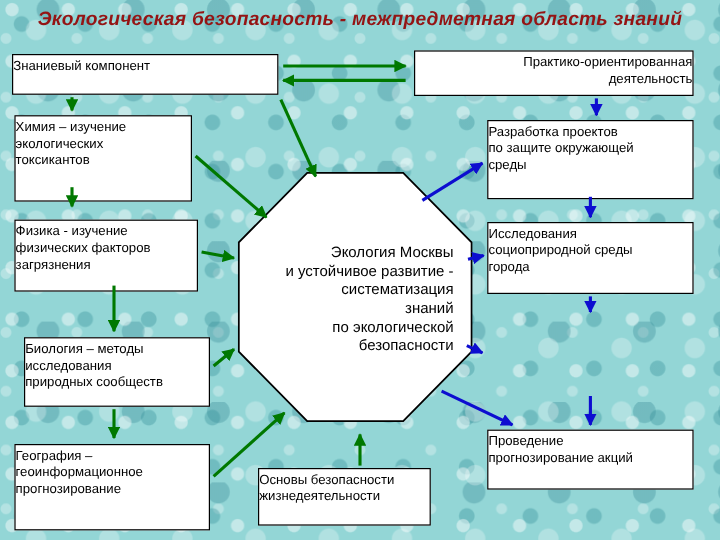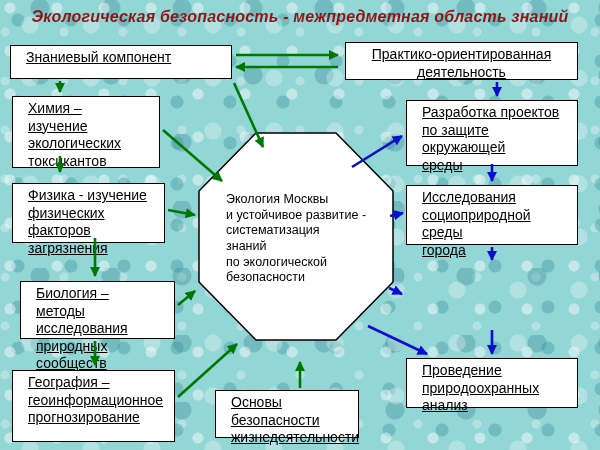--- a/index.html
+++ b/index.html
@@ -14,25 +14,25 @@
       radial-gradient(circle at 40px 8px,  rgba(40,125,140,0.30) 0 9px, transparent 10px),
       radial-gradient(circle at 5px 32px,  rgba(255,255,255,0.30) 0 4px, transparent 5px);
     background-size: 47px 43px, 61px 53px, 53px 41px, 71px 67px, 59px 49px;
   }
   .title {
     position:absolute; top:8px; left:0; width:100%; text-align:center;
     font-size:16px; font-weight:bold; color:#941414; letter-spacing:0.2px;font-style:italic;
   }
   .box {
     position:absolute; background:#ffffff; border:1.4px solid #000000;
-    padding:3px 15px; font-size:14px; line-height:1.25;
-    white-space:pre-line; box-sizing:border-box;text-decoration:underline;
+    padding:3px 0; font-size:11px; line-height:1.25;
+    white-space:pre-line; box-sizing:border-box;
   }
-  .box.right { text-align:center; }
-  .oct { position:absolute; left:198px; top:132px; width:196px; height:209px; }
+  .box.right { text-align:right; }
+  .oct { position:absolute; left:198px; top:143px; width:196px; height:209px;text-align:right; }
   .oct-text {
     position:absolute; left:28px; top:60px; width:152px;
     font-size:12.5px; line-height:1.25; white-space:pre-line;
   }
   .arrows { position:absolute; left:0; top:0; pointer-events:none; }
   .arrows line { stroke-width:2.6; }
 </style>
 </head>
 <body>
 
@@ -56,21 +56,21 @@
 геоинформационное
 прогнозирование</div>
 
   <div class="box" style="left:406px;top:100px;width:172px;height:66px">Разработка проектов
 по защите окружающей
 среды</div>
   <div class="box" style="left:406px;top:185px;width:172px;height:60px">Исследования
 социоприродной среды
 города</div>
   <div class="box" style="left:406px;top:358px;width:172px;height:50px">Проведение
-природоохранных анализ</div>
+прогнозирование акций</div>
 
   <div class="box" style="left:215px;top:390px;width:144px;height:48px">Основы безопасности
 жизнедеятельности</div>
 
   <div class="oct">
     <svg width="196" height="209" viewBox="0 0 196 209">
       <polygon points="58,1 138,1 195,59 195,150 138,208 58,208 1,150 1,59" fill="#ffffff" stroke="#000000" stroke-width="1.5"></polygon>
     </svg>
     <div class="oct-text">Экология Москвы
 и устойчивое развитие -

